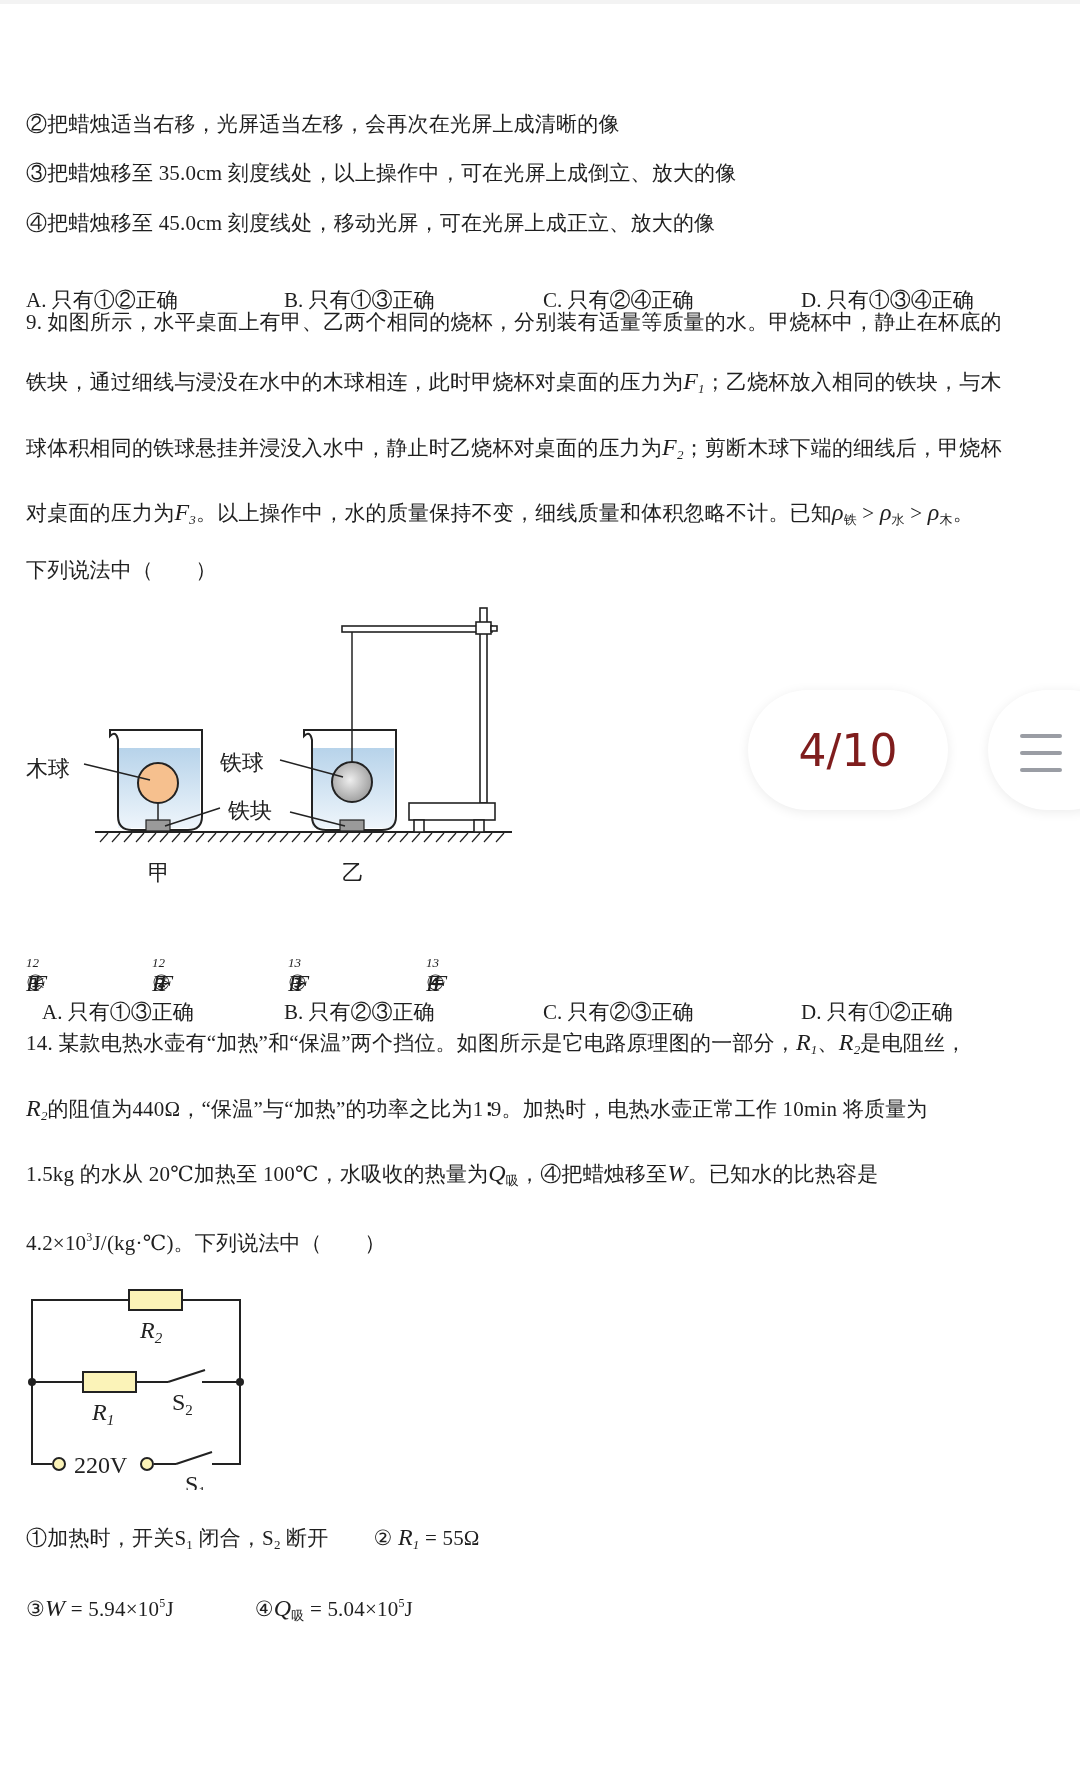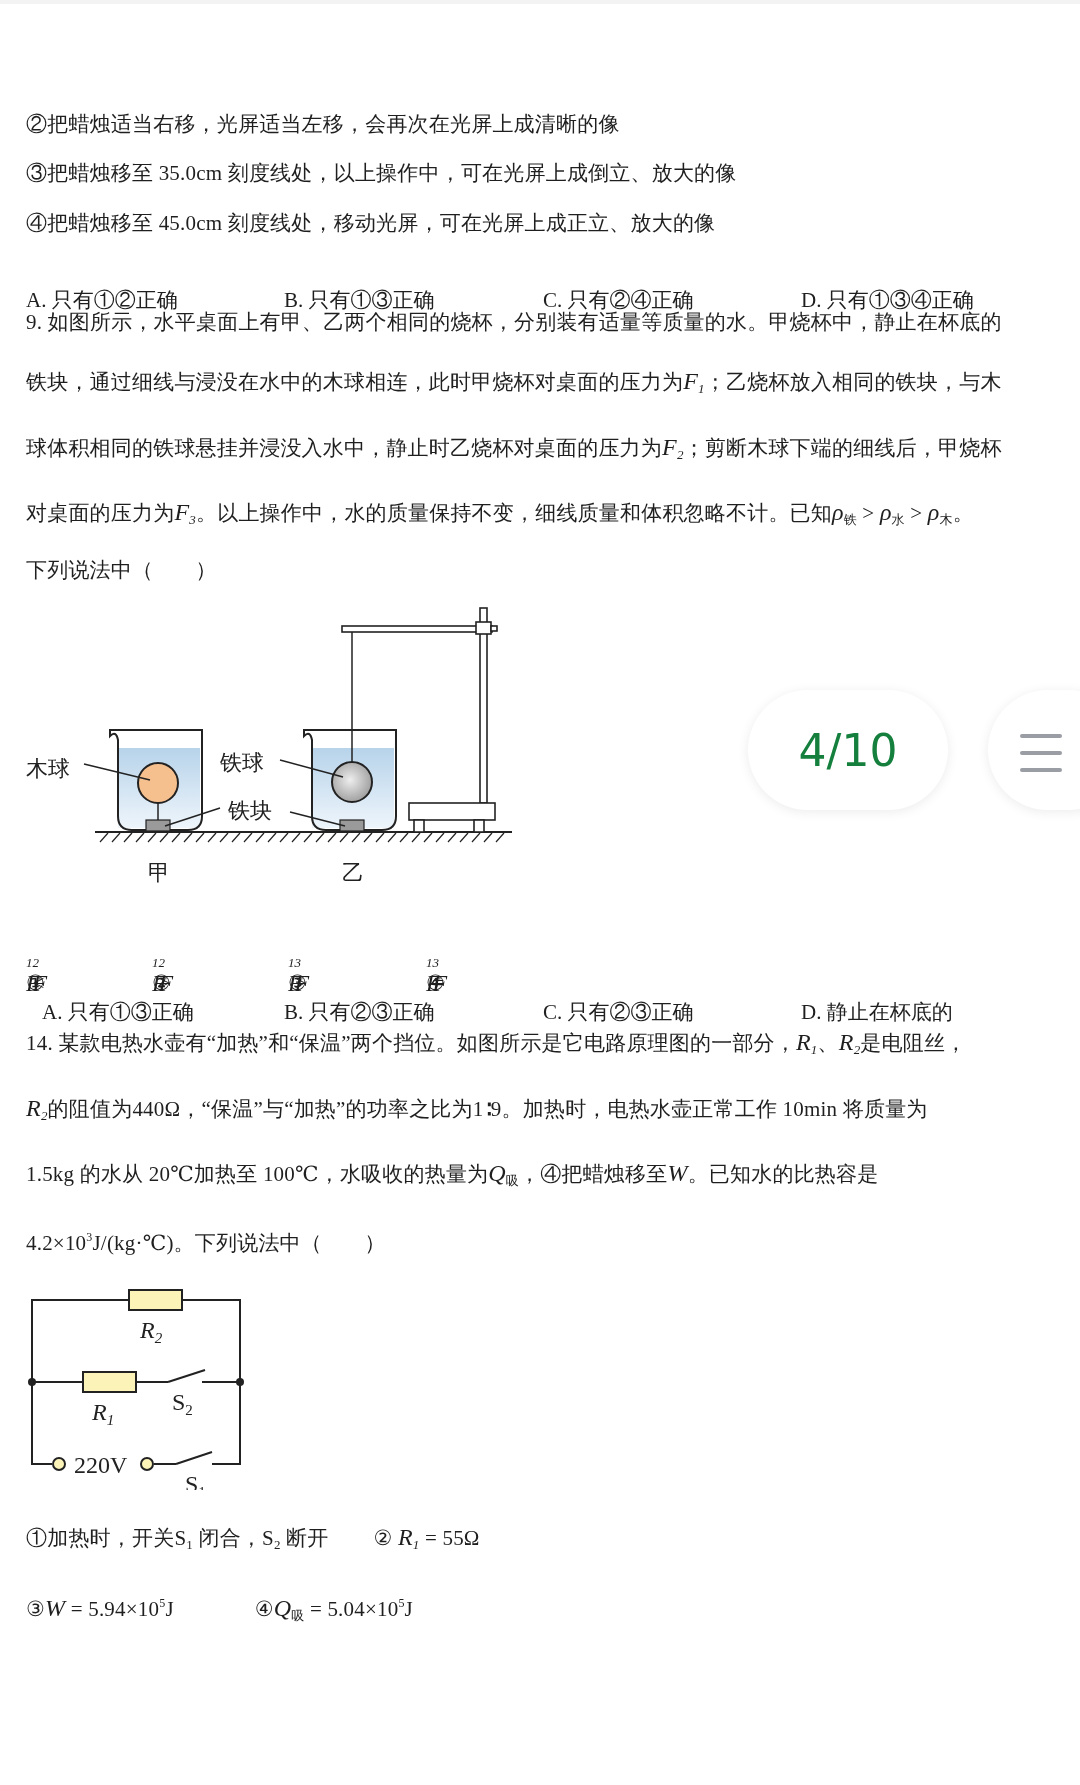--- a/index.html
+++ b/index.html
@@ -17,21 +17,21 @@
   .opts span { position: absolute; top: 0; white-space: nowrap; margin-top: 28px; }
   i.v { font-family: "Liberation Serif", serif; font-size: 24px; }
   sub { font-size: 13px; vertical-align: -4px; }
   sup { font-size: 12px; vertical-align: 9px; }
   .fig { position: absolute; }
   .pill {
     position: absolute; left: 748px; top: 690px; width: 200px; height: 120px;
     border-radius: 60px; background: #ffffff;
     box-shadow: 0 2px 12px rgba(0,0,0,0.08);
     display: flex; align-items: center; justify-content: center;
-    font-family: "DejaVu Sans", "Liberation Sans", sans-serif; font-size: 44px; color: #15803d;
+    font-family: "DejaVu Sans", "Liberation Sans", sans-serif; font-size: 44px; color: #7f1d1d;
   }
   .menu-btn {
     position: absolute; left: 988px; top: 690px; width: 140px; height: 120px;
     border-radius: 60px; background: #ffffff;
     box-shadow: 0 2px 12px rgba(0,0,0,0.08);
   }
   .menu-btn .bars { position: absolute; left: 32px; top: 44px; width: 42px; }
   .menu-btn .bars div { height: 4px; background: #9a9da4; border-radius: 2px; margin-bottom: 13px; }
 </style>
 </head>
@@ -158,21 +158,21 @@
 <div class="opts" style="top:912px;width:600px;height:30px">
   <span style="left:0"><span>①</span><i class="v"><span>F</span><sub>1</sub></i><span> &lt; </span><i class="v"><span>F</span><sub>2</sub></i></span>
   <span style="left:126px"><span>②</span><i class="v"><span>F</span><sub>1</sub></i><span> &gt; </span><i class="v"><span>F</span><sub>2</sub></i></span>
   <span style="left:262px"><span>③</span><i class="v"><span>F</span><sub>1</sub></i><span> &gt; </span><i class="v"><span>F</span><sub>3</sub></i></span>
   <span style="left:400px"><span>④</span><i class="v"><span>F</span><sub>1</sub></i><span> = </span><i class="v"><span>F</span><sub>3</sub></i></span>
 </div>
 <div class="opts" style="top:969px;width:1030px;height:30px">
   <span style="left:16px">A. 只有①③正确</span>
   <span style="left:258px">B. 只有②③正确</span>
   <span style="left:517px">C. 只有②③正确</span>
-  <span style="left:775px">D. 静止在杯底的</span>
+  <span style="left:775px">D. 只有①②正确</span>
 </div>
 
 <div class="line" style="top:1027px"><span>14. 某款电热水壶有“加热”和“保温”两个挡位。如图所示是它电路原理图的一部分，</span><i class="v">R<sub>1</sub></i>、<i class="v">R<sub>2</sub></i><span>是电阻丝，</span></div>
 <div class="line" style="top:1093px"><i class="v">R<sub>2</sub></i><span>的阻值为440Ω，“保温”与“加热”的功率之比为1∶9。加热时，电热水壶正常工作 10min 将质量为</span></div>
 <div class="line" style="top:1158px"><span>1.5kg 的水从 20℃加热至 100℃，水吸收的热量为</span><i class="v">Q</i><sub>吸</sub><span>，④把蜡烛移至</span><i class="v">W</i><span>。已知水的比热容是</span></div>
 <div class="line" style="top:1222px"><span>4.2×10</span><sup>3</sup><span>J/(kg·℃)。下列说法中（　　）</span></div>
 
 <svg class="fig" style="left:0;top:1270px" width="300" height="220" viewBox="0 0 300 220">
   <g stroke="#222" stroke-width="2" fill="none">
     <polyline points="129,30 32,30 32,194 52,194"></polyline>

